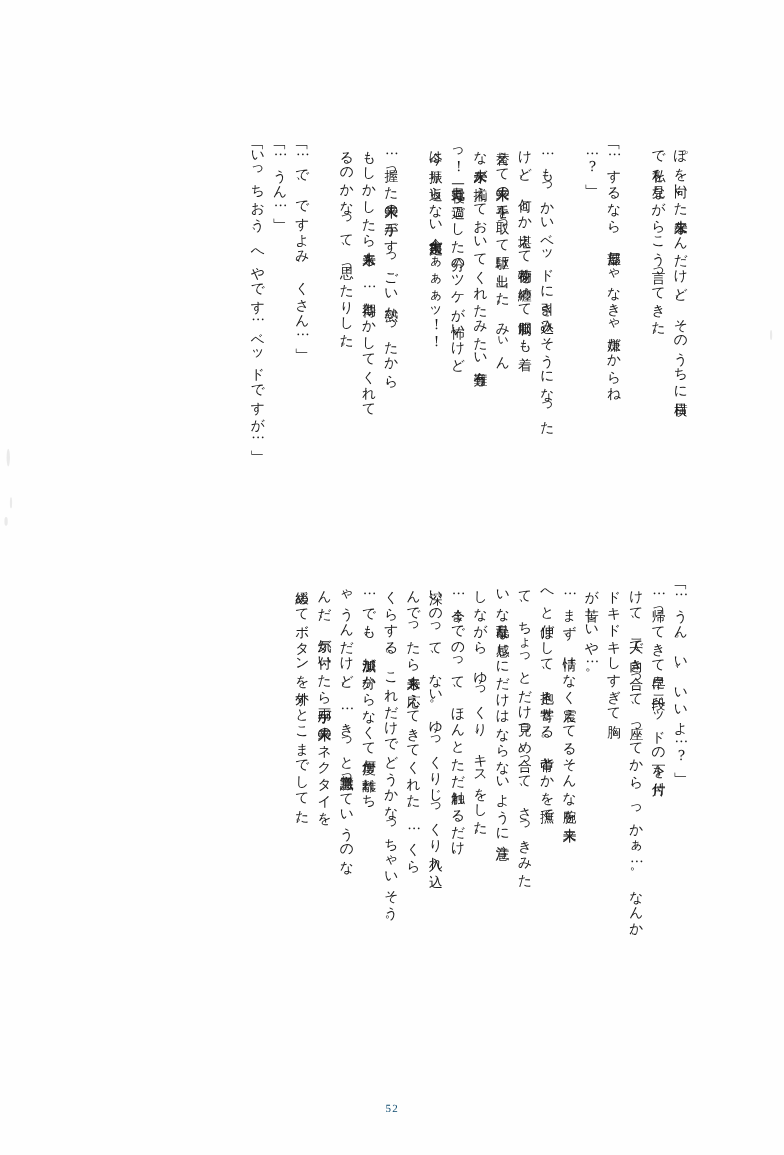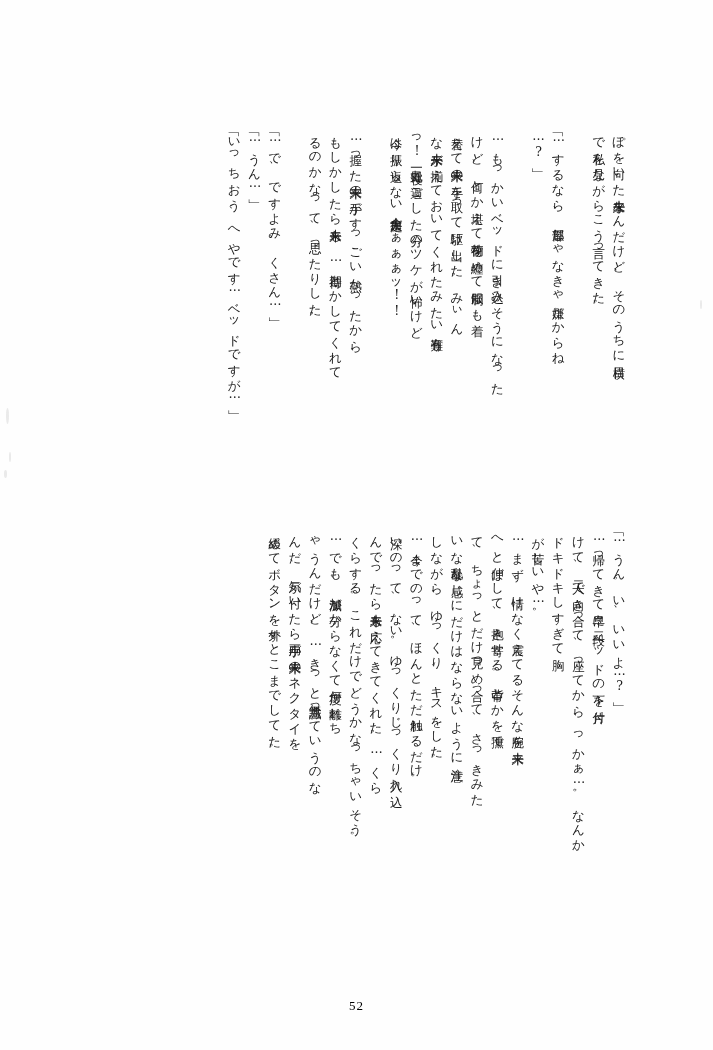--- a/index.html
+++ b/index.html
@@ -59,22 +59,22 @@
     height: 345px;
     max-height: 345px;
   }
 
   .page-number {
     position: absolute;
     bottom: 36px;
     left: 50%;
     transform: translateX(-50%);
     font-family: "Liberation Serif", "DejaVu Serif", serif;
-    font-size: 13px;
-    color: #000000;
+    font-size: 10px;
+    color: #0c4a6e;
     letter-spacing: 1px;
   }
 </style>
 </head>
 <body>
 
 <div class="page">
 
   <div class="speckle" style="left:6px; top:408px; width:3px; height:16px;"></div>
   <div class="speckle" style="left:9px; top:452px; width:2px; height:10px;"></div>

